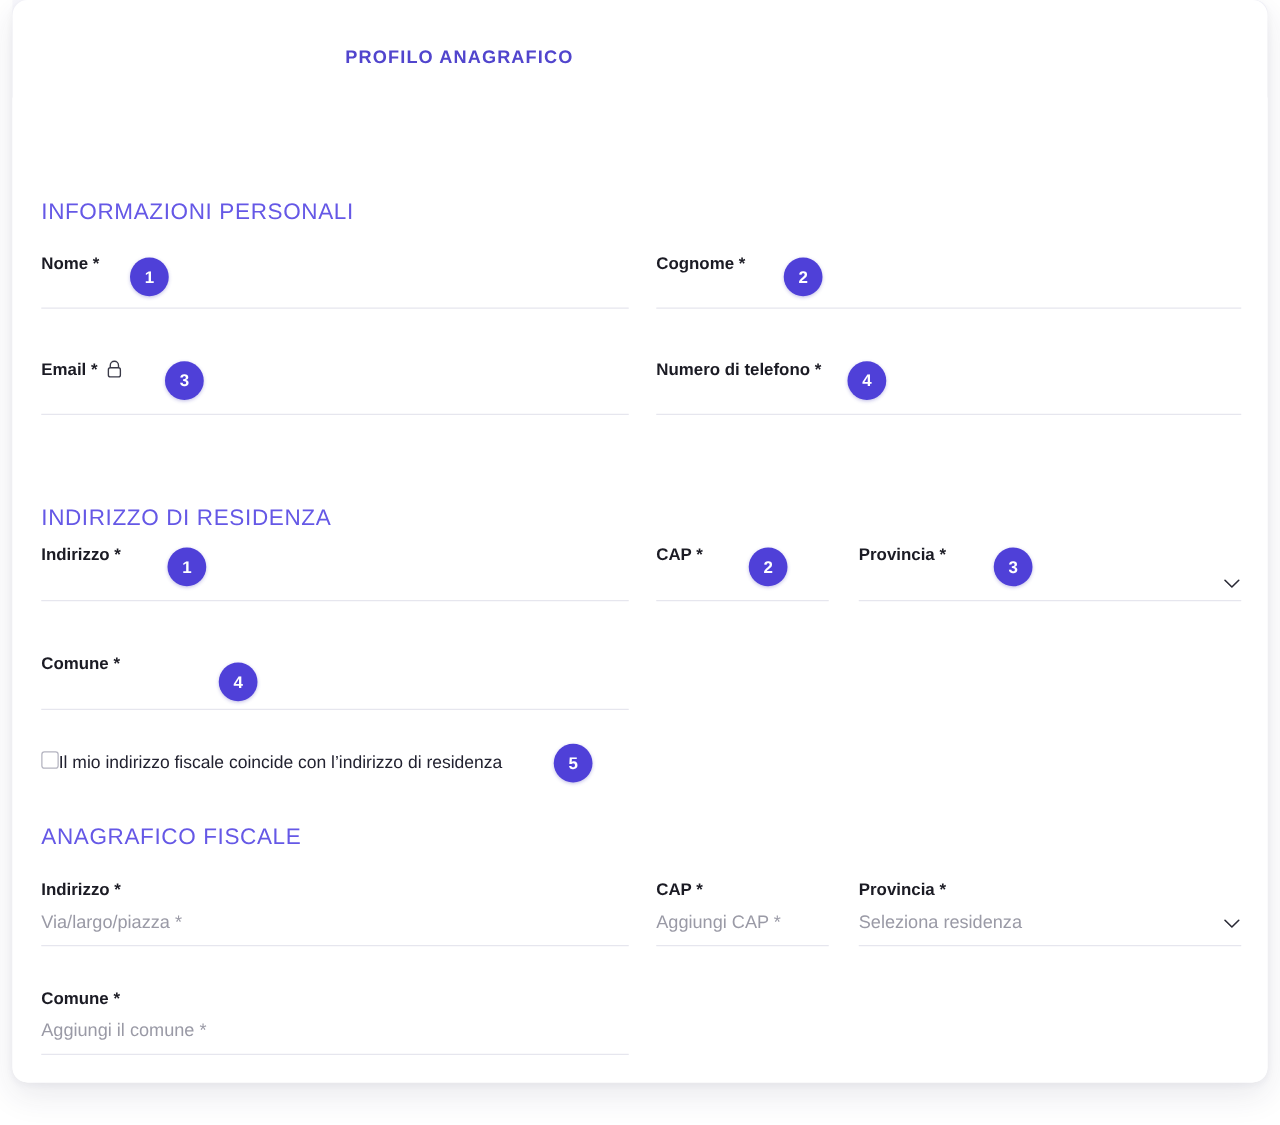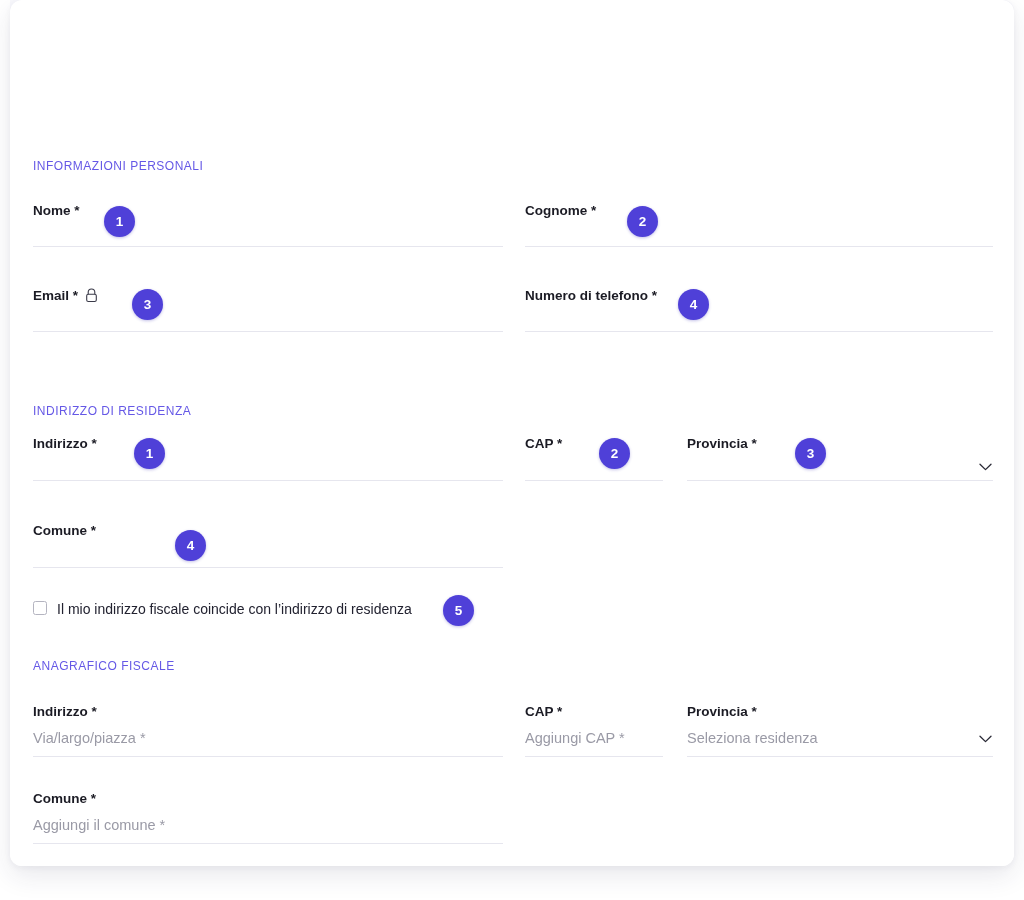--- a/index.html
+++ b/index.html
@@ -50,21 +50,21 @@
     left: 535px; width: 305px;
     background: #f4f4fa; color: #a9a9b6; font-weight: 500;
   }
 
   
   .content { position: absolute; left: 0; top: 78px; width: 1024px; }
 
   .section-title {
     position: absolute;
     color: #6558e6;
-    font-size: 12px;
+    font-size: 18px;
     letter-spacing: 0.5px;
     font-weight: 500;
   }
 
   .field { position: absolute; text-align: center; }
   .field-label {
     display: flex; align-items: center; gap: 7px;
     font-size: 13.5px; font-weight: 700; color: #1b1b24;
     white-space: nowrap;
   }
@@ -81,39 +81,42 @@
   .badge {
     position: absolute;
     width: 31px; height: 31px; border-radius: 50%;
     background: #4f40d8; color: #ffffff;
     display: flex; align-items: center; justify-content: center;
     font-size: 13.5px; font-weight: 700;
     box-shadow: 0 1px 3px rgba(60,50,180,0.30);
   }
 
   
-  .checkbox-row { position: absolute; display: flex; gap: 10px; }
+  .checkbox-row { position: absolute; display: flex; }
   .checkbox-box {
     width: 14px; height: 14px; border: 1.4px solid #b4b4c0;
     border-radius: 2.5px; background: #fff; flex: 0 0 auto;
   }
   .checkbox-label { font-size: 14px; color: #222230; white-space: nowrap; }
 </style>
 </head>
 <body>
 
 <div id="page">
 
   <div class="frame-top"></div>
   <div class="frame-left-stub"></div>
 
   <div class="card"></div>
   <div class="card-body"></div>
 
   <div class="tabbar">
+    <div class="tab tab-active">
+      <span>PROFILO ANAGRAFICO</span>
+    </div>
   </div>
 
   <div class="content">
 
     <div class="section-title" style="left:33px; top:81px;">INFORMAZIONI PERSONALI</div>
 
     <div class="field" style="left:33px; top:125px; width:470px;">
       <div class="field-label">Nome *</div>
       <div class="underline" style="top:43px; width:470px;"></div>
     </div>

